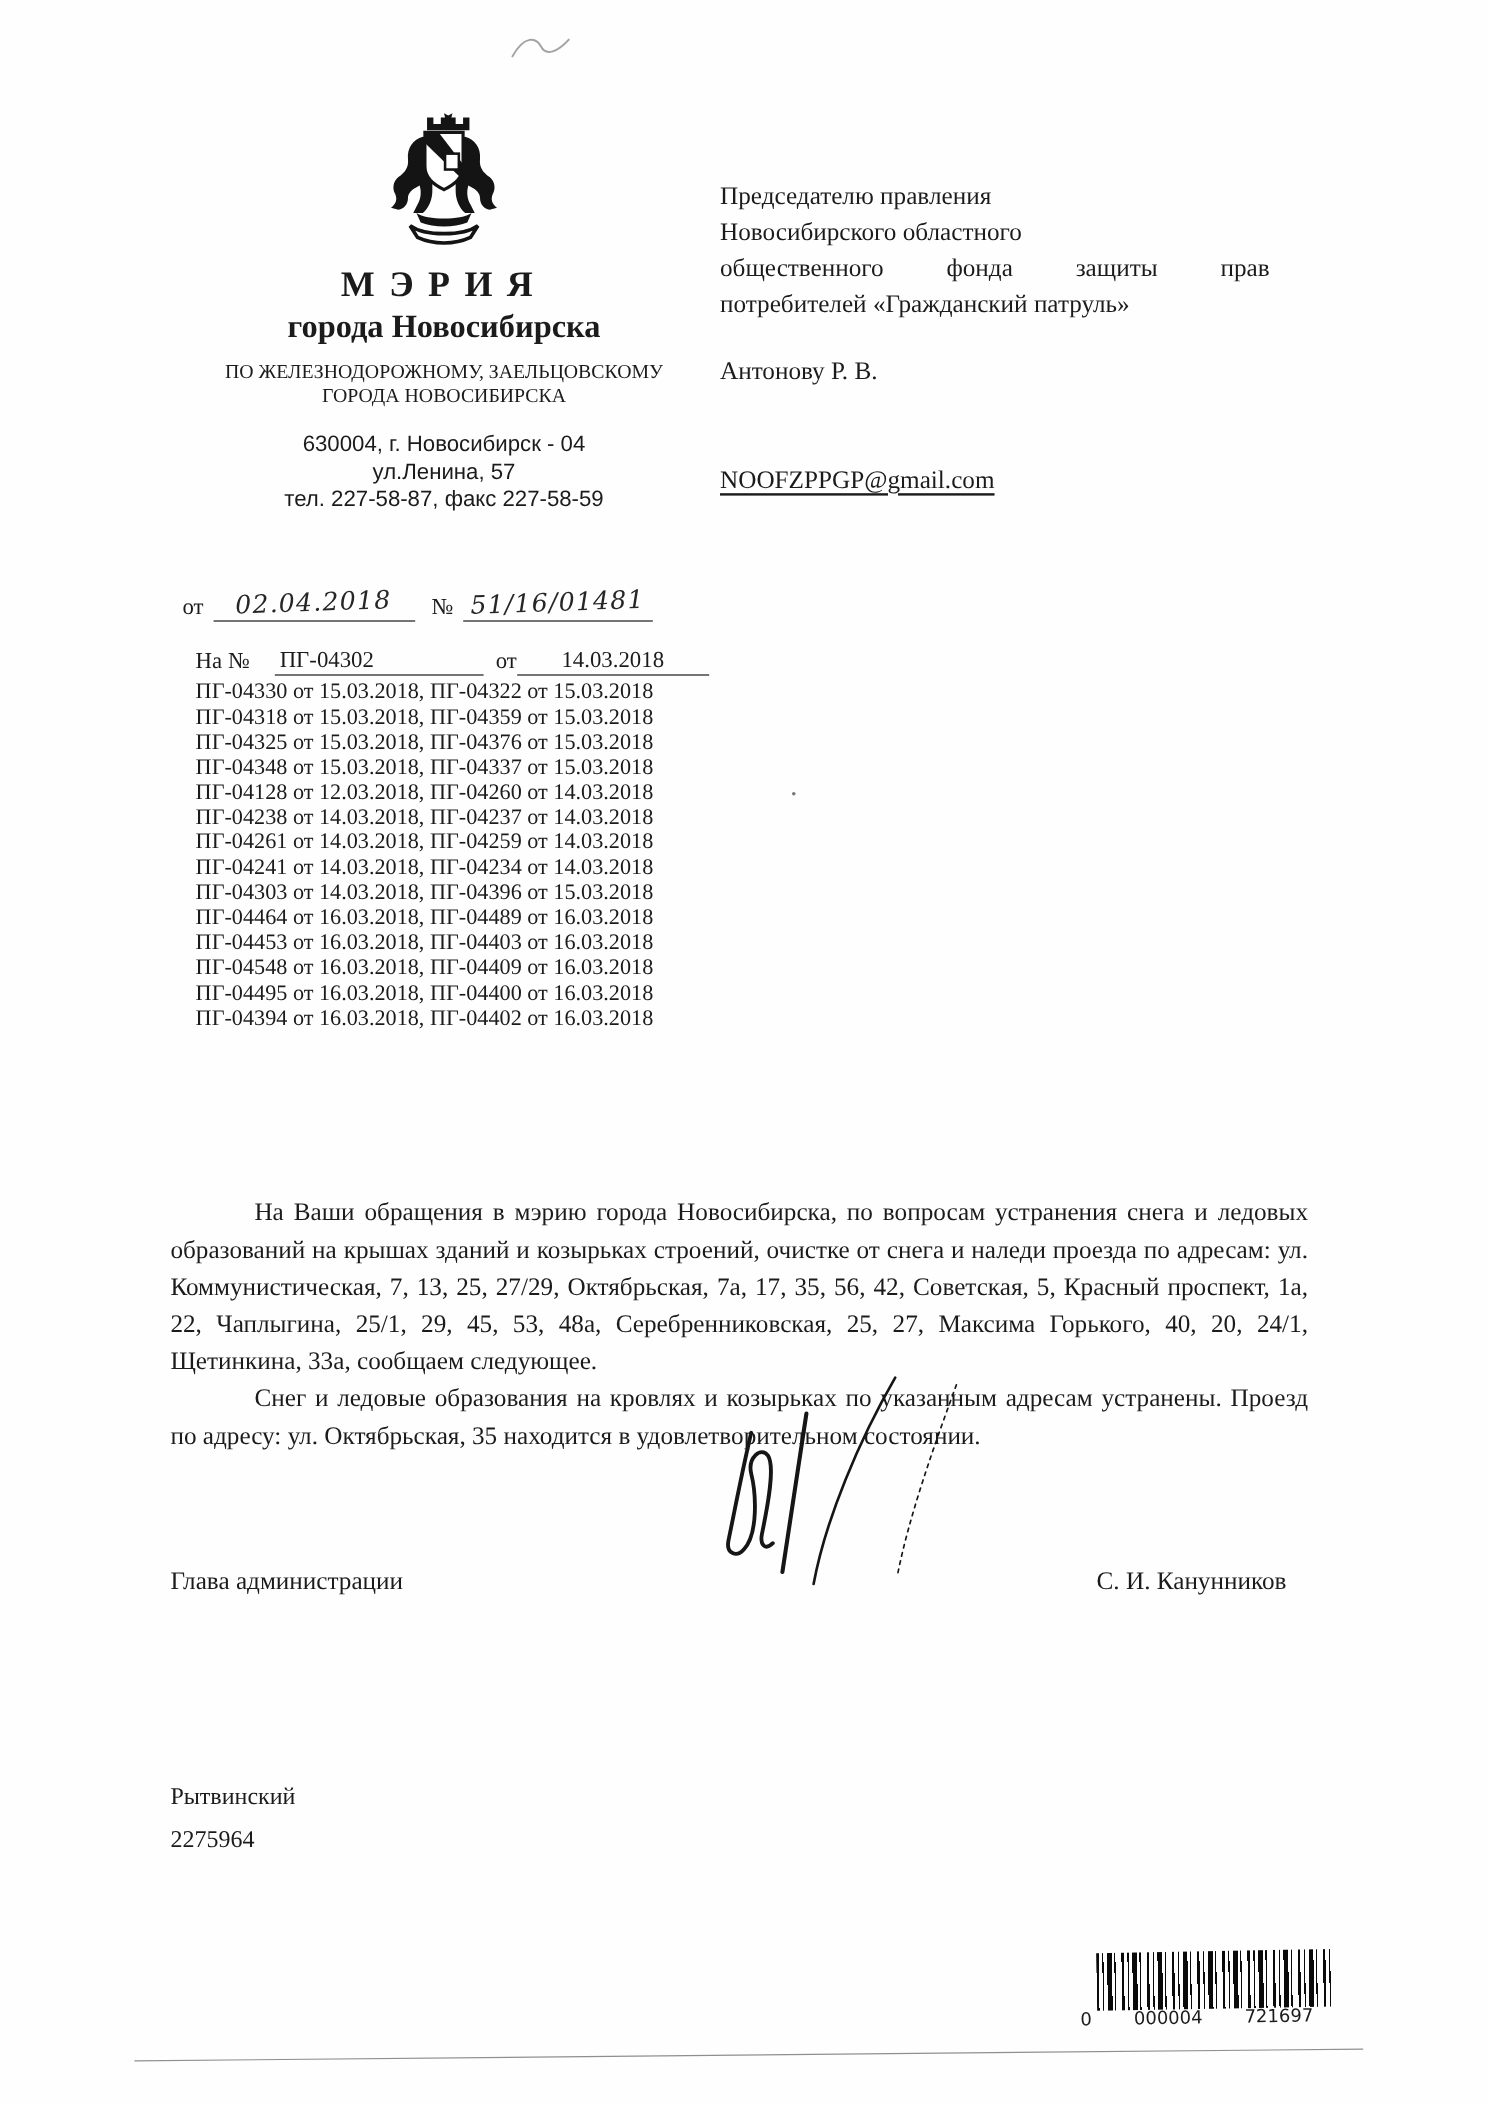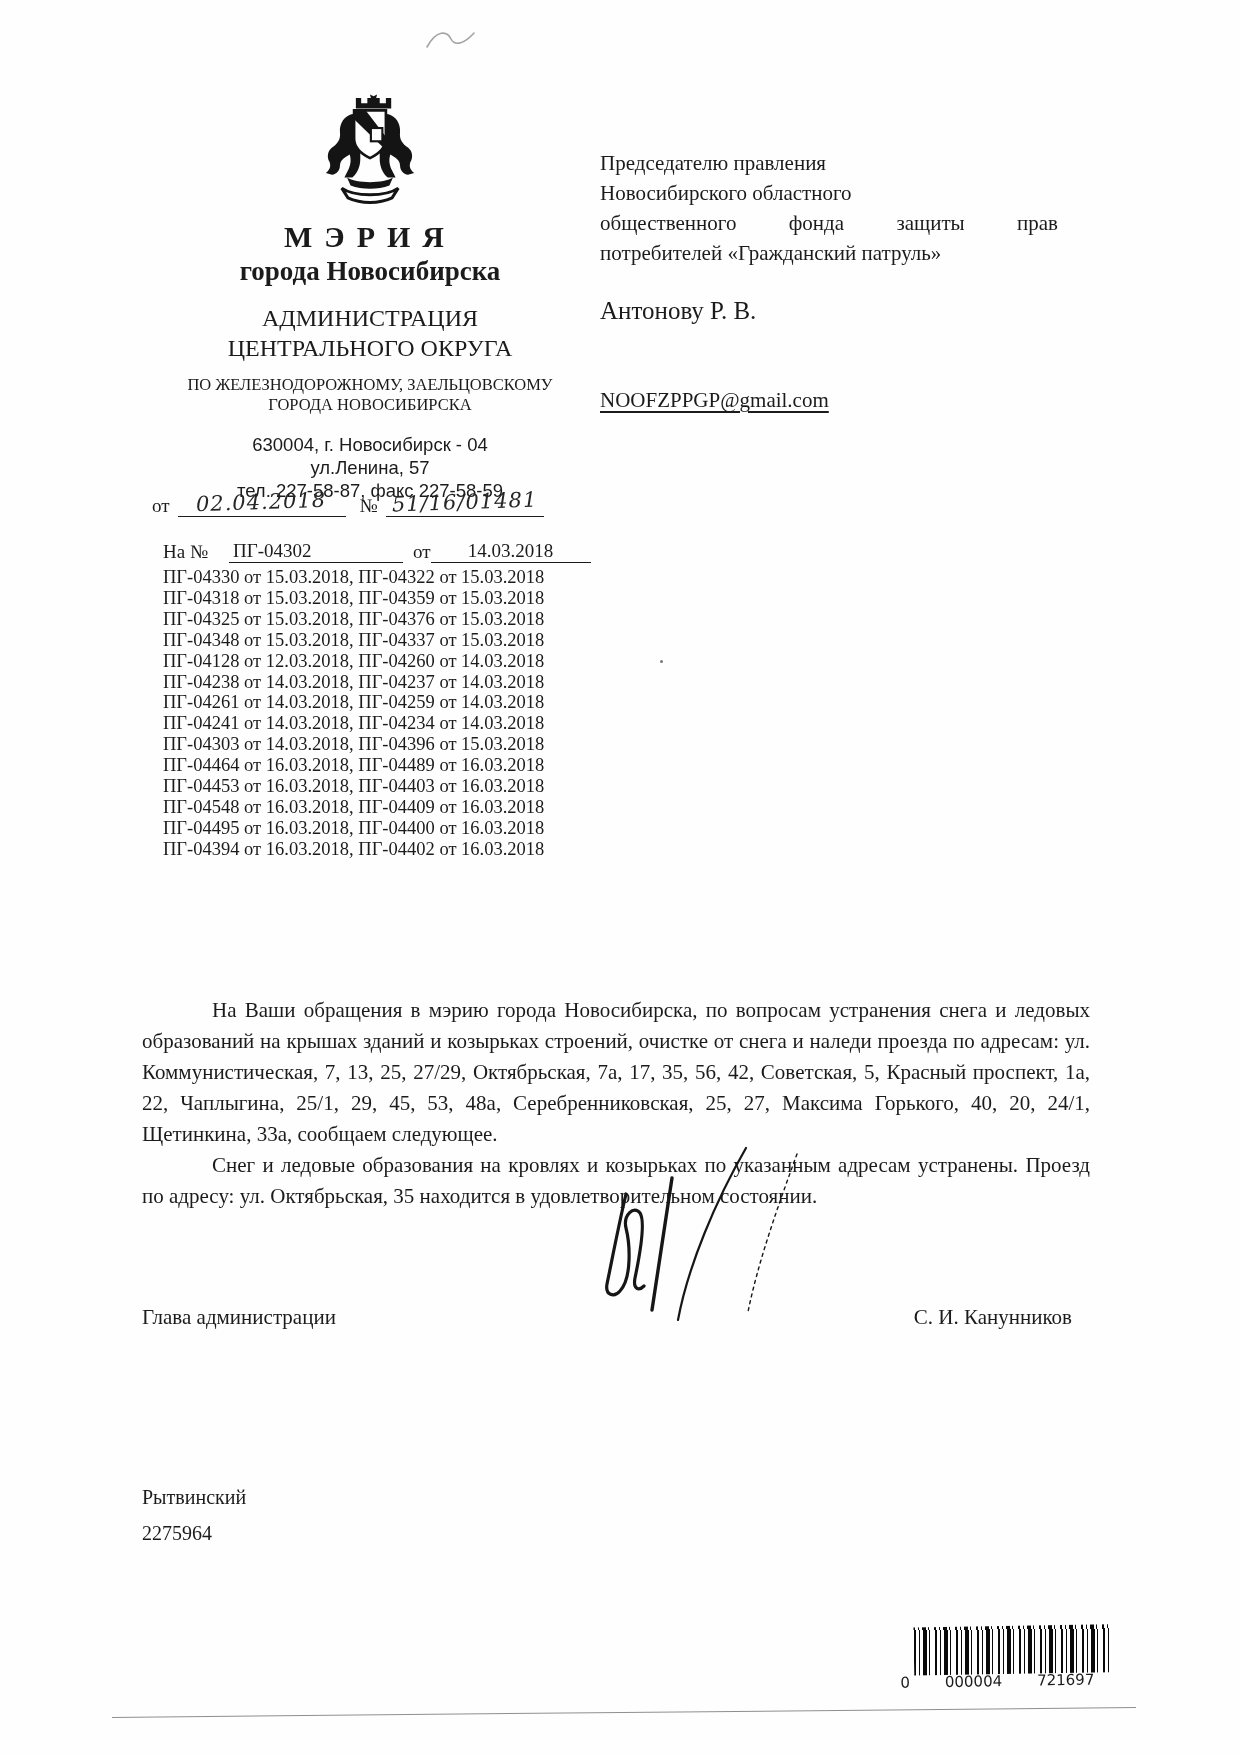--- a/index.html
+++ b/index.html
@@ -26,21 +26,21 @@
     font-size:21px;letter-spacing:1px;transform:rotate(-2deg) translateY(-2px);color:#262626;
   }
   
   .refrow{position:absolute;left:163px;top:540px;font-size:19px;white-space:nowrap;}
   .refrow .u.refnum{width:170px;text-align:left;padding-left:4px;margin-left:21px;margin-right:10px;}
   .refrow .u.refdate{width:160px;}
   .reflist{position:absolute;left:163px;top:567px;font-size:18.5px;line-height:20.9px;}
   
   .recipient{position:absolute;left:600px;top:148px;width:458px;font-size:21px;line-height:30px;}
   .recipient .jline{text-align:justify;text-align-last:justify;}
-  .addressee-name{position:absolute;left:600px;top:297px;font-size:25px;}
+  .addressee-name{position:absolute;left:600px;top:297px;font-size:21px;}
   .email{position:absolute;left:600px;top:388px;font-size:21px;text-decoration:underline;text-underline-offset:4px;}
   
   .body-text{position:absolute;left:142px;top:995px;width:948px;font-size:21px;line-height:31px;text-align:justify;}
   .body-text p{margin:0;text-indent:70px;}
   
   .sign-title{position:absolute;left:142px;top:1305px;font-size:21px;}
   .sign-name{position:absolute;right:168px;top:1305px;font-size:21px;}
   .sign-scribble{position:absolute;left:588px;top:1142px;line-height:0;}
   
   .executor{position:absolute;left:142px;top:1486px;font-size:20px;}
@@ -91,24 +91,20 @@
         <path d="M42 20 l13 0 l23 30 v2 c0 4 -1 7 -3 10 l-33 -32 z" fill="#141414"></path>
 
         <rect x="61" y="40" width="13" height="15" fill="#ffffff" stroke="#141414" stroke-width="2.4"></rect>
 
         <path d="M34 96 c10 7 42 7 52 0 l-4 9 c-13 5 -31 5 -44 0 z" fill="#141414"></path>
         <path d="M28 108 c14 10 50 10 64 0 l-7 11 c-15 7 -35 7 -50 0 z" fill="none" stroke="#141414" stroke-width="3.4"></path>
       </svg>
     </span>
     <div class="org1">МЭРИЯ</div>
     <div class="org2">города Новосибирска</div>
-    <div class="dept">
-      <div>АДМИНИСТРАЦИЯ</div>
-      <div>ЦЕНТРАЛЬНОГО ОКРУГА</div>
-    </div>
     <div class="districts">
       <div>ПО ЖЕЛЕЗНОДОРОЖНОМУ, ЗАЕЛЬЦОВСКОМУ</div>
       <div>ГОРОДА НОВОСИБИРСКА</div>
     </div>
     <div class="addr">
       <div>630004, г. Новосибирск - 04</div>
       <div>ул.Ленина, 57</div>
       <div>тел. 227-58-87, факс 227-58-59</div>
     </div>
   </div>

